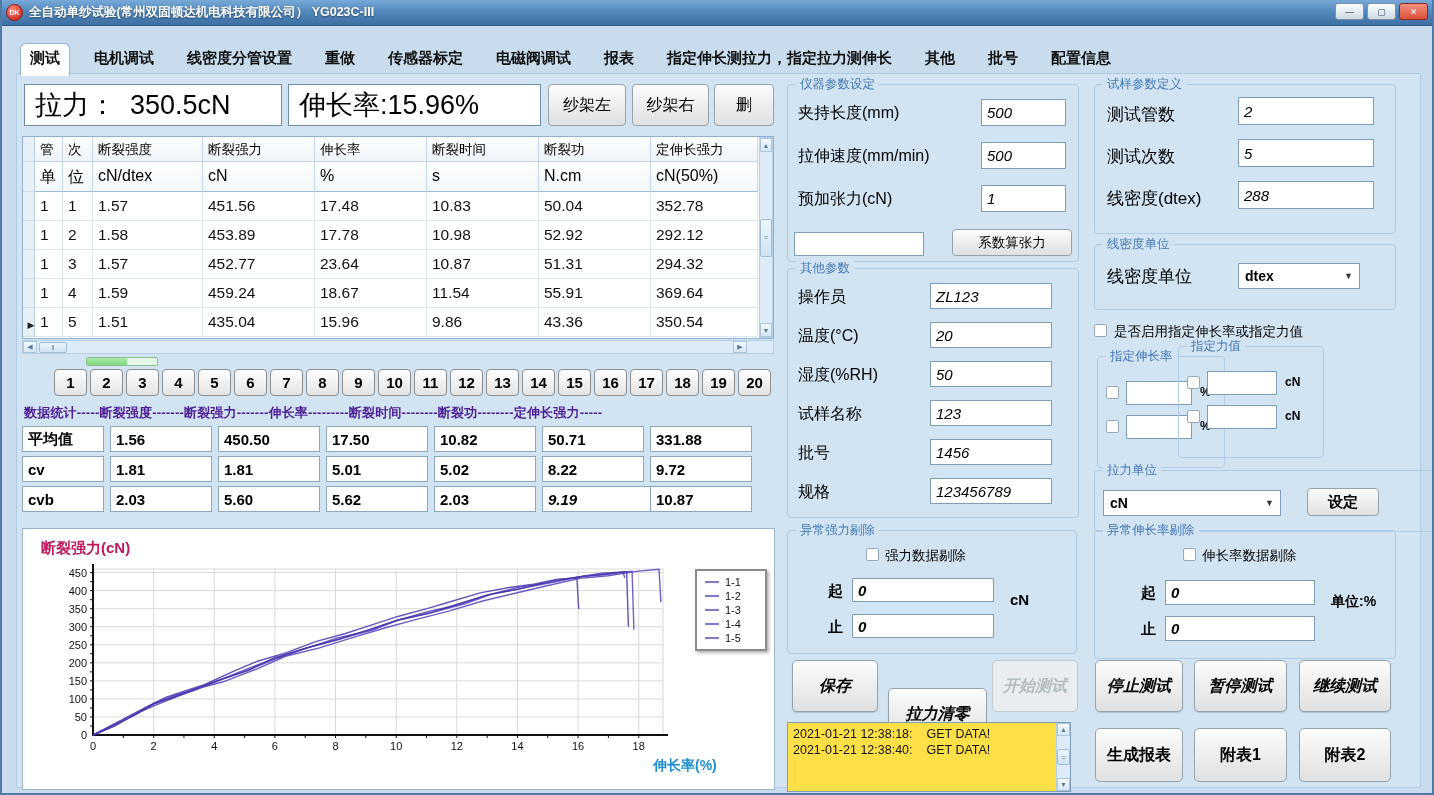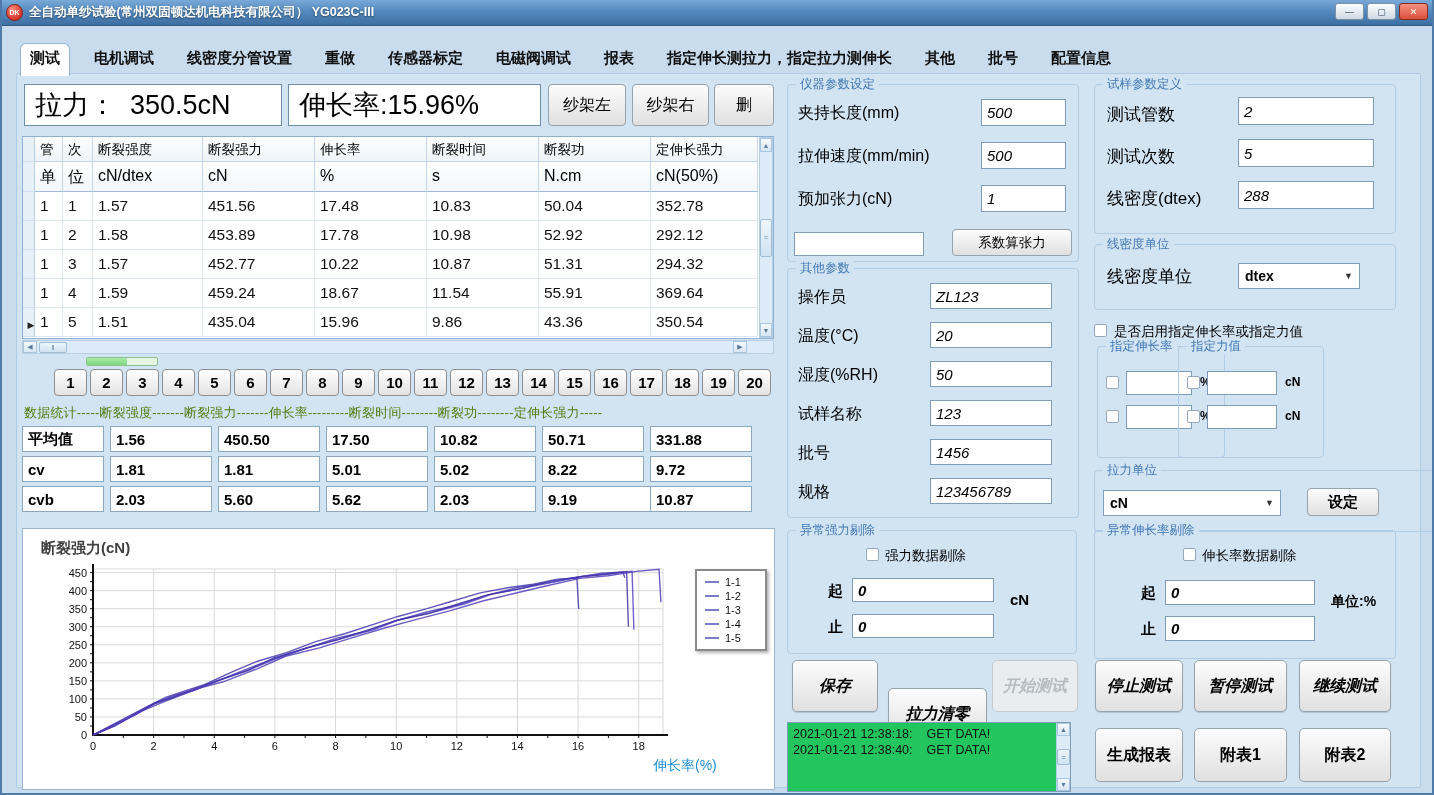--- a/index.html
+++ b/index.html
@@ -61,35 +61,35 @@
   .sb-btn{background:linear-gradient(#f4f9fd,#d6e7f4);border:1px solid #a9c6de;}
   .sb-thumb{background:linear-gradient(#eef6fc,#cfe3f2);border:1px solid #9fbdd6;border-radius:2px;}
   
   #tubes{position:absolute;left:52px;top:369px;display:flex;gap:3px;}
   .tube{width:33px;height:27px;background:linear-gradient(#ffffff,#e3e3e3);border:1px solid #8e8e8e;
     border-radius:4px;font-weight:bold;font-size:15px;display:flex;align-items:center;justify-content:center;}
   #greenbar{position:absolute;left:84px;top:357px;width:72px;height:9px;background:#e4f6e4;
     border:1px solid #8fbf8f;border-radius:2px;}
   #greenbar .fill{width:40px;height:100%;background:linear-gradient(#a9eaa9,#7fd87f);}
   
-  #statscaption{position:absolute;left:22px;top:404px;font-size:13px;font-weight:normal;color:#4d7c0f;
+  #statscaption{position:absolute;left:22px;top:404px;font-size:13px;font-weight:bold;color:#4c1d95;
     letter-spacing:.2px;white-space:nowrap;}
   .scell{position:absolute;background:#fff;border:1px solid #8ba8c0;font-size:15px;font-weight:bold;
     display:flex;align-items:center;padding-left:5px;height:26px;}
   
   #chartpanel{position:absolute;left:20px;top:528px;width:753px;height:262px;background:#fff;
     border:1px solid #9ab6d0;}
-  #charttitle{position:absolute;left:18px;top:10px;color:#404040;font-size:15px;font-weight:bold;}
-  #chartxlabel{position:absolute;left:630px;top:228px;color:#1e8fd5;font-size:14px;font-weight:normal;}
+  #charttitle{position:absolute;left:18px;top:10px;color:#be185d;font-size:15px;font-weight:bold;}
+  #chartxlabel{position:absolute;left:630px;top:228px;color:#1e8fd5;font-size:14px;font-weight:bold;}
   #legend{position:absolute;left:672px;top:40px;width:72px;background:#fff;border:2px solid #8a8a8a;
     box-shadow:2px 2px 3px rgba(0,0,0,.3);padding:4px 0 4px 8px;}
   .leg-row{display:flex;align-items:center;gap:6px;height:14px;}
   .leg-mark{width:14px;height:2px;background:#7b7bcc;}
   .leg-txt{font-size:11px;color:#111;}
-  #logbox{position:absolute;left:785px;top:722px;width:284px;height:70px;background:#22c55e;
+  #logbox{position:absolute;left:785px;top:722px;width:284px;height:70px;background:#fde047;
     border:1px solid #7f9db9;font-size:12.5px;padding:3px 16px 3px 5px;overflow:hidden;}
   .logline{white-space:pre;line-height:16px;color:#111;}
   svg text{font-family:"Liberation Sans","DejaVu Sans",sans-serif;}
 </style>
 </head>
 <body>
 
 <div id="app">
   <div class="titlebar">
     <div class="app-icon">DK</div>
@@ -166,21 +166,21 @@
         <div class="gc">453.89</div>
         <div class="gc">17.78</div>
         <div class="gc">10.98</div>
         <div class="gc">52.92</div>
         <div class="gc">292.12</div>
         <div class="gc gm"></div>
         <div class="gc">1</div>
         <div class="gc">3</div>
         <div class="gc">1.57</div>
         <div class="gc">452.77</div>
-        <div class="gc">10.22</div>
+        <div class="gc">23.64</div>
         <div class="gc">10.87</div>
         <div class="gc">51.31</div>
         <div class="gc">294.32</div>
         <div class="gc gm"></div>
         <div class="gc">1</div>
         <div class="gc">4</div>
         <div class="gc">1.59</div>
         <div class="gc">459.24</div>
         <div class="gc">18.67</div>
         <div class="gc">11.54</div>
@@ -248,21 +248,21 @@
       <div class="scell" style="left: 216px; top: 456px; width: 102px;">1.81</div>
       <div class="scell" style="left: 324px; top: 456px; width: 102px;">5.01</div>
       <div class="scell" style="left: 432px; top: 456px; width: 102px;">5.02</div>
       <div class="scell" style="left: 540px; top: 456px; width: 102px;">8.22</div>
       <div class="scell" style="left: 648px; top: 456px; width: 102px;">9.72</div>
       <div class="scell" style="left: 20px; top: 486px; width: 82px;">cvb</div>
       <div class="scell" style="left: 108px; top: 486px; width: 102px;">2.03</div>
       <div class="scell" style="left: 216px; top: 486px; width: 102px;">5.60</div>
       <div class="scell" style="left: 324px; top: 486px; width: 102px;">5.62</div>
       <div class="scell" style="left: 432px; top: 486px; width: 102px;">2.03</div>
-      <div class="scell" style="left: 540px; top: 486px; width: 117px;">9.19</div>
+      <div class="scell" style="left: 540px; top: 486px; width: 117px; font-style: italic;">9.19</div>
       <div class="scell" style="left: 648px; top: 486px; width: 102px;">10.87</div>
     </div>
 
   <div id="chartpanel">
     <svg id="chart-svg" width="753" height="262">
         <line x1="70" y1="187.95652173913044" x2="640" y2="187.95652173913044" stroke="#d9d9d9" stroke-width="1"></line>
         <line x1="70" y1="169.91304347826087" x2="640" y2="169.91304347826087" stroke="#d9d9d9" stroke-width="1"></line>
         <line x1="70" y1="151.8695652173913" x2="640" y2="151.8695652173913" stroke="#d9d9d9" stroke-width="1"></line>
         <line x1="70" y1="133.82608695652175" x2="640" y2="133.82608695652175" stroke="#d9d9d9" stroke-width="1"></line>
         <line x1="70" y1="115.78260869565217" x2="640" y2="115.78260869565217" stroke="#d9d9d9" stroke-width="1"></line>
@@ -414,21 +414,21 @@
     <div class="lbl" style="left:12px;top:20px;font-size:17px;">线密度单位</div>
     <div class="dd" style="left:143px;top:18px;width:122px;height:26px;">
       <span>dtex</span>
         <span class="arr">▼</span>
     </div>
   </div>
 
   <div class="chk" style="left:1092px;top:324px;"></div>
   <div class="lbl" style="left:1112px;top:323px;font-size:13.5px;">是否启用指定伸长率或指定力值</div>
 
-  <div class="panel" id="p-spec-el" style="left:1095px;top:346px;width:128px;height:112px;">
+  <div class="panel" id="p-spec-el" style="left:1095px;top:356px;width:128px;height:112px;">
     <span class="ptitle">指定伸长率</span>
   <div class="chk" style="left: 8px; top: 29px;"></div>
       <div class="inp" style="left: 28px; top: 24px; width: 66px; height: 24px;"></div>
       <div class="lbl" style="left: 102px; top: 28px; font-size: 12px; font-weight: bold;">%</div>
       <div class="chk" style="left: 8px; top: 63px;"></div>
       <div class="inp" style="left: 28px; top: 58px; width: 66px; height: 24px;"></div>
       <div class="lbl" style="left: 102px; top: 62px; font-size: 12px; font-weight: bold;">%</div>
     </div>
   <div class="panel" id="p-spec-f" style="left:1176px;top:346px;width:146px;height:112px;">
     <span class="ptitle">指定力值</span>

